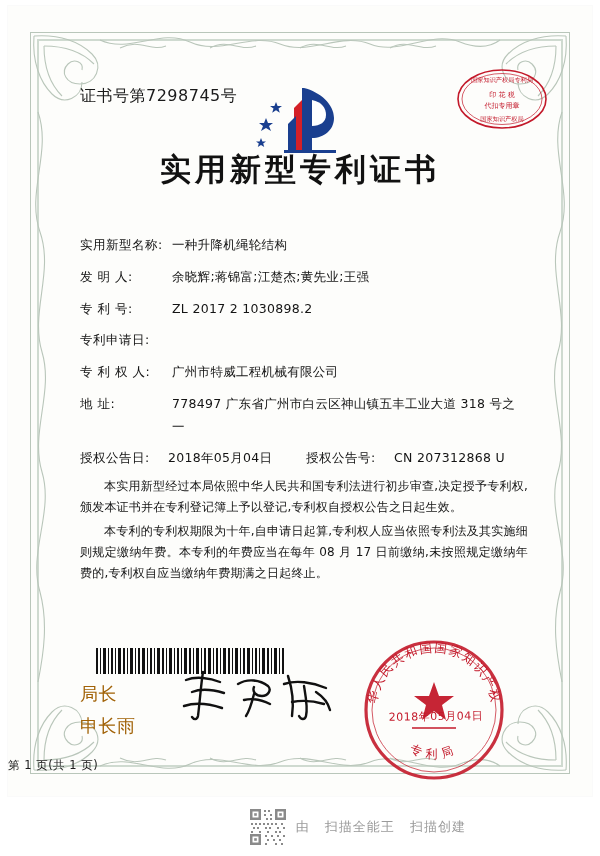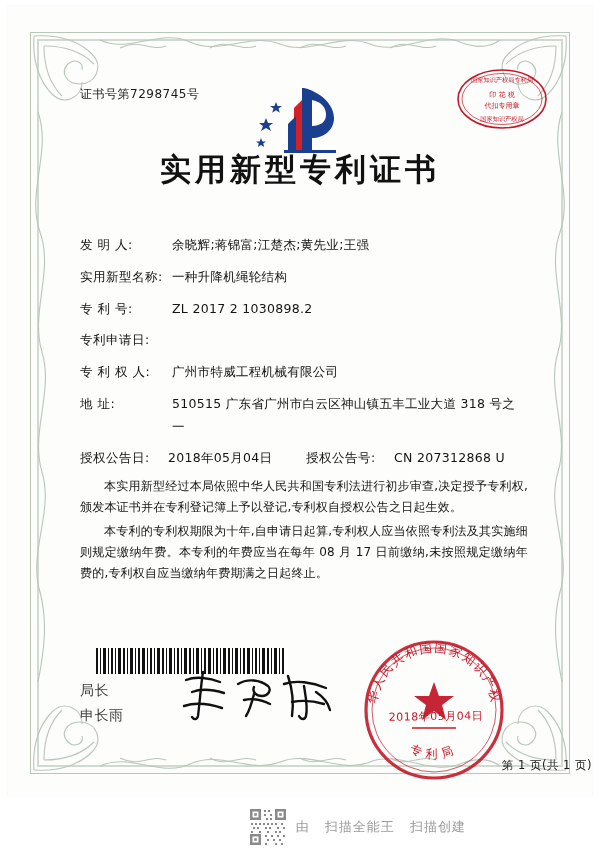--- a/index.html
+++ b/index.html
@@ -51,21 +51,21 @@
     bottom: 22px;
     pointer-events: none;
   }
   .frame-deco svg { width: 100%; height: 100%; display: block; }
 
   
   .cert-number {
     position: absolute;
     left: 72px;
     top: 80px;
-    font-size: 12px;
+    font-size: 16px;
     color: #1a1a1a;
     font-family: "DejaVu Sans", "Liberation Sans", sans-serif;
     letter-spacing: 0.5px;
   }
 
   
   .logo-mark {
     position: absolute;
     left: 246px;
     top: 78px;
@@ -161,23 +161,23 @@
     top: 642px;
     width: 190px;
     height: 26px;
   }
 
   
   .sig-labels {
     position: absolute;
     left: 72px;
     top: 672px;
-    font-size: 14px;
+    font-size: 18px;
     line-height: 1.75;
-    color: #404040;
+    color: #a16207;
     letter-spacing: 0.5px;
   }
   .sig-script {
     position: absolute;
     left: 168px;
     top: 660px;
     width: 170px;
     height: 58px;
   }
 
@@ -200,21 +200,21 @@
     letter-spacing: 0.5px;
     transform: rotate(-1deg);
   }
 
   
   .page-footer {
     position: absolute;
     left: 0;
     right: 0;
     top: 752px;
-    text-align: right;
+    text-align: left;
     font-size: 11.5px;
     color: #1a1a1a;
     letter-spacing: 0.5px;
   }
 
   
   .watermark-bar {
     position: absolute;
     left: 0;
     bottom: 0;
@@ -323,46 +323,46 @@
       <text x="46" y="40" font-size="7" fill="#c3192a" text-anchor="middle" font-family="DejaVu Sans, sans-serif">代扣专用章</text>
       <text x="46" y="53" font-size="6.2" fill="#c3192a" text-anchor="middle" font-family="DejaVu Sans, sans-serif">国家知识产权局</text>
     </svg>
   </div>
 
   <div class="cert-title">实用新型专利证书</div>
 
   <div class="fields">
 
     <div class="field-row">
+      <div class="field-label">实用新型名称:</div>
+      <div class="field-value">一种升降机绳轮结构</div>
+    </div>
+
+    <div class="field-row">
       <div class="field-label">发 明 人:</div>
       <div class="field-value">余晓辉;蒋锦富;江楚杰;黄先业;王强</div>
-    </div>
-
-    <div class="field-row">
-      <div class="field-label">实用新型名称:</div>
-      <div class="field-value">一种升降机绳轮结构</div>
     </div>
 
     <div class="field-row">
       <div class="field-label">专 利 号:</div>
       <div class="field-value">ZL 2017 2 1030898.2</div>
     </div>
 
     <div class="field-row">
       <div class="field-label">专利申请日:</div>
     </div>
 
     <div class="field-row">
       <div class="field-label">专 利 权 人:</div>
       <div class="field-value">广州市特威工程机械有限公司</div>
     </div>
 
     <div class="field-row">
       <div class="field-label">地        址:</div>
-      <div class="field-value">510515 广东省广州市白云区神山镇五丰工业大道 318 号之</div>
+      <div class="field-value">778497 广东省广州市白云区神山镇五丰工业大道 318 号之</div>
     </div>
     <div class="field-continuation">一</div>
 
     <div class="field-row split">
       <div class="field-half">
         <div class="field-label">授权公告日:</div>
         <div class="field-value">2018年05月04日</div>
       </div>
       <div class="field-half">
         <div class="field-label">授权公告号:</div>

